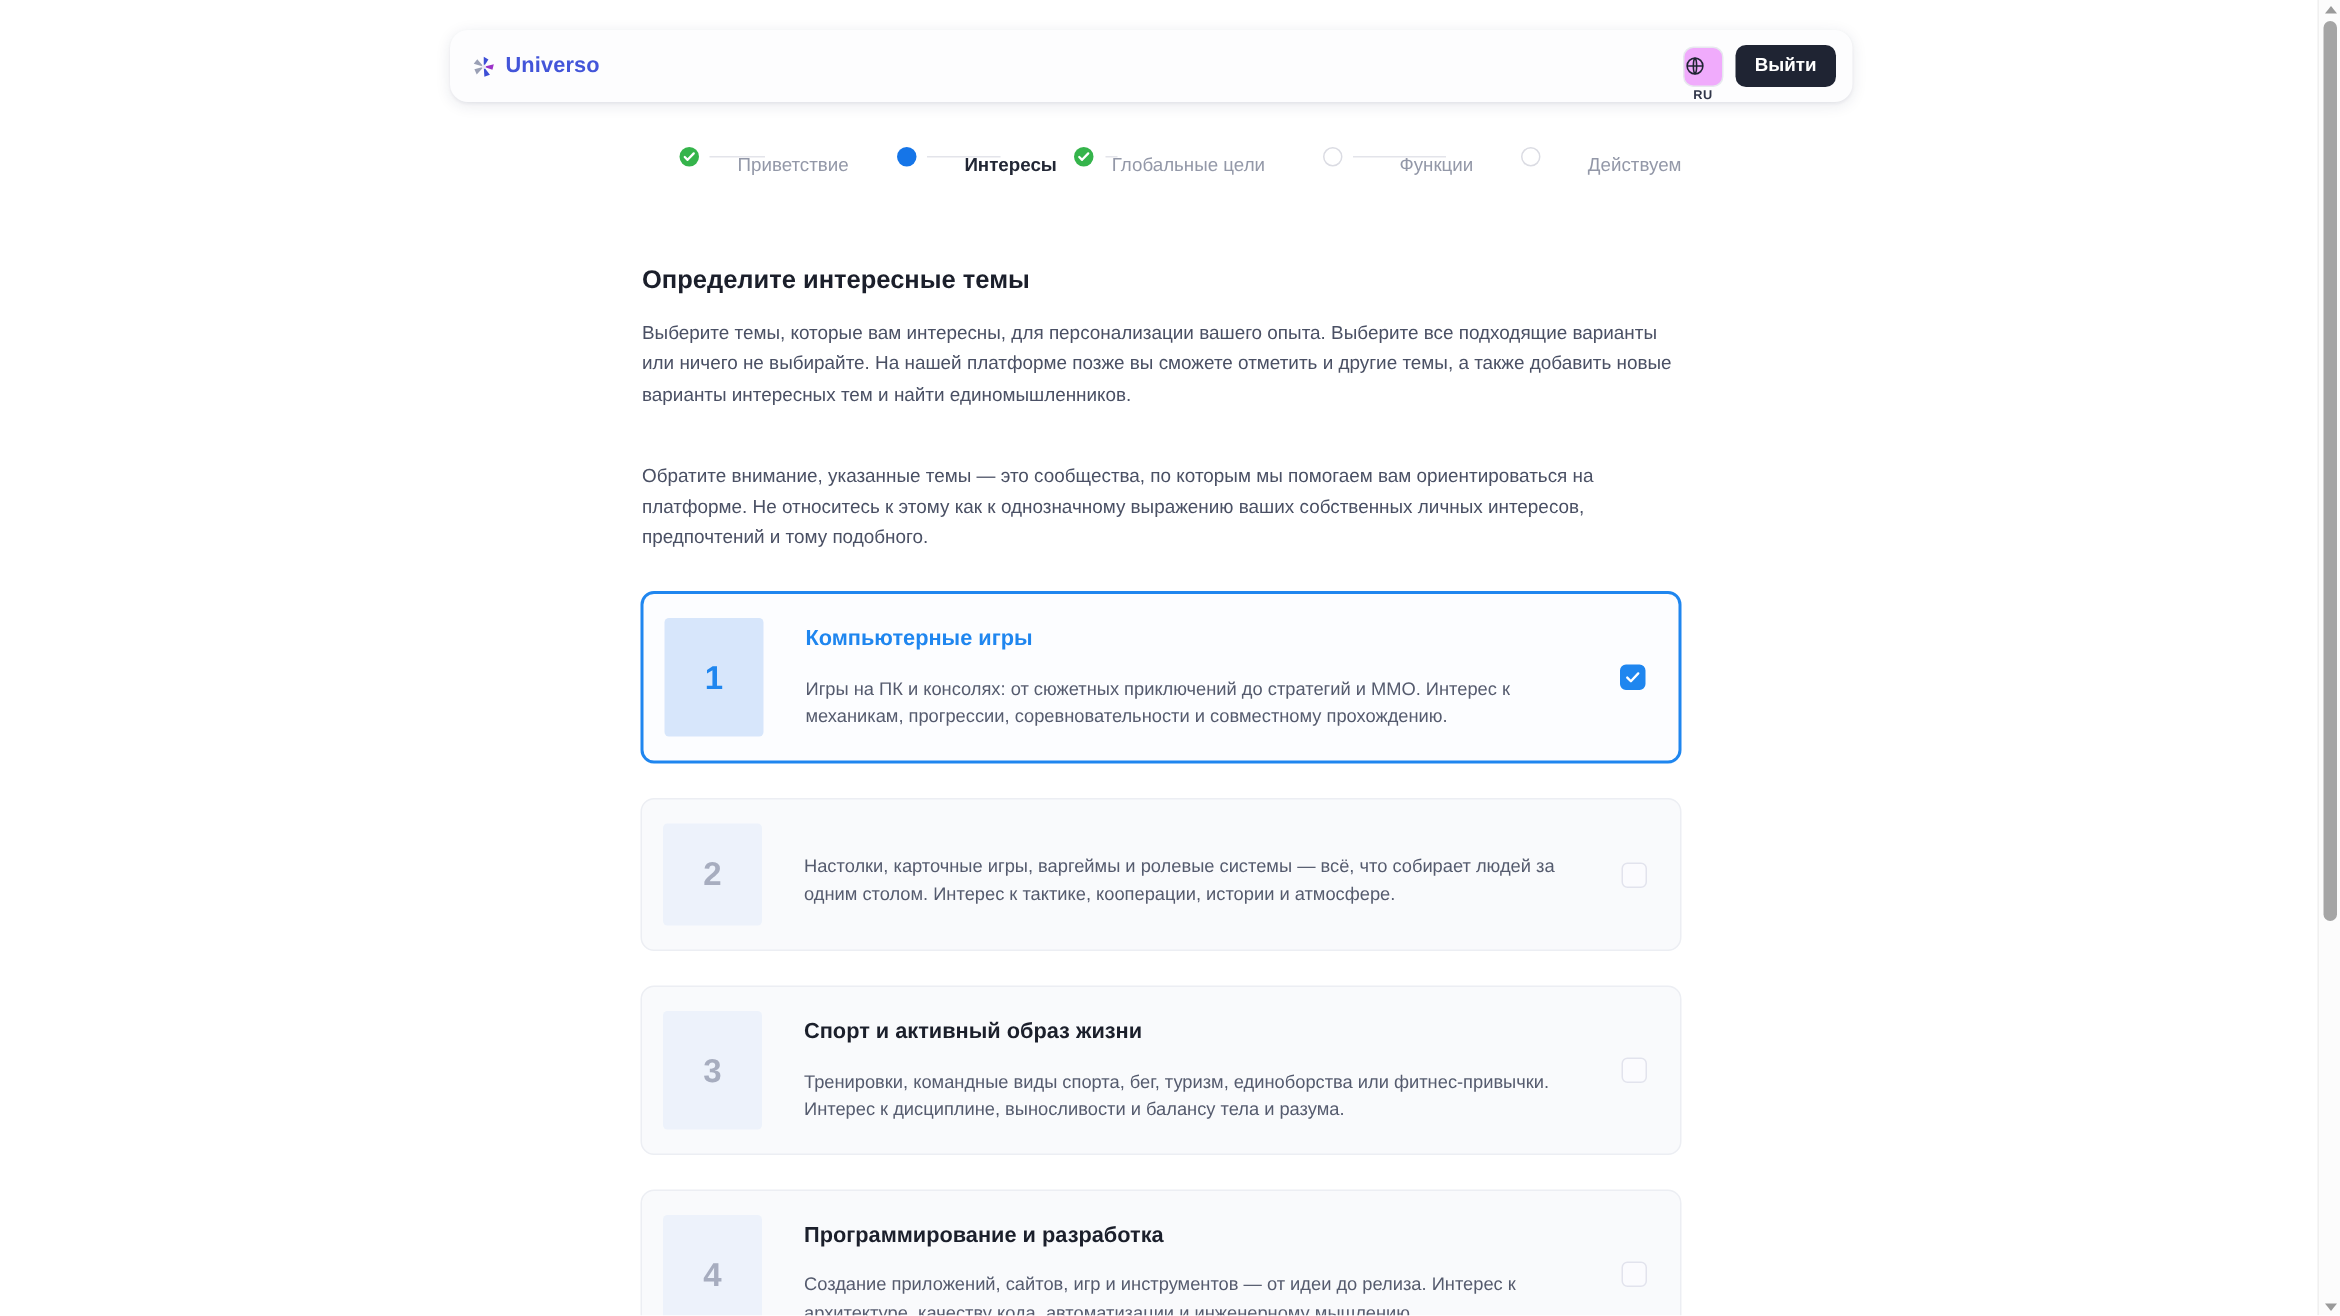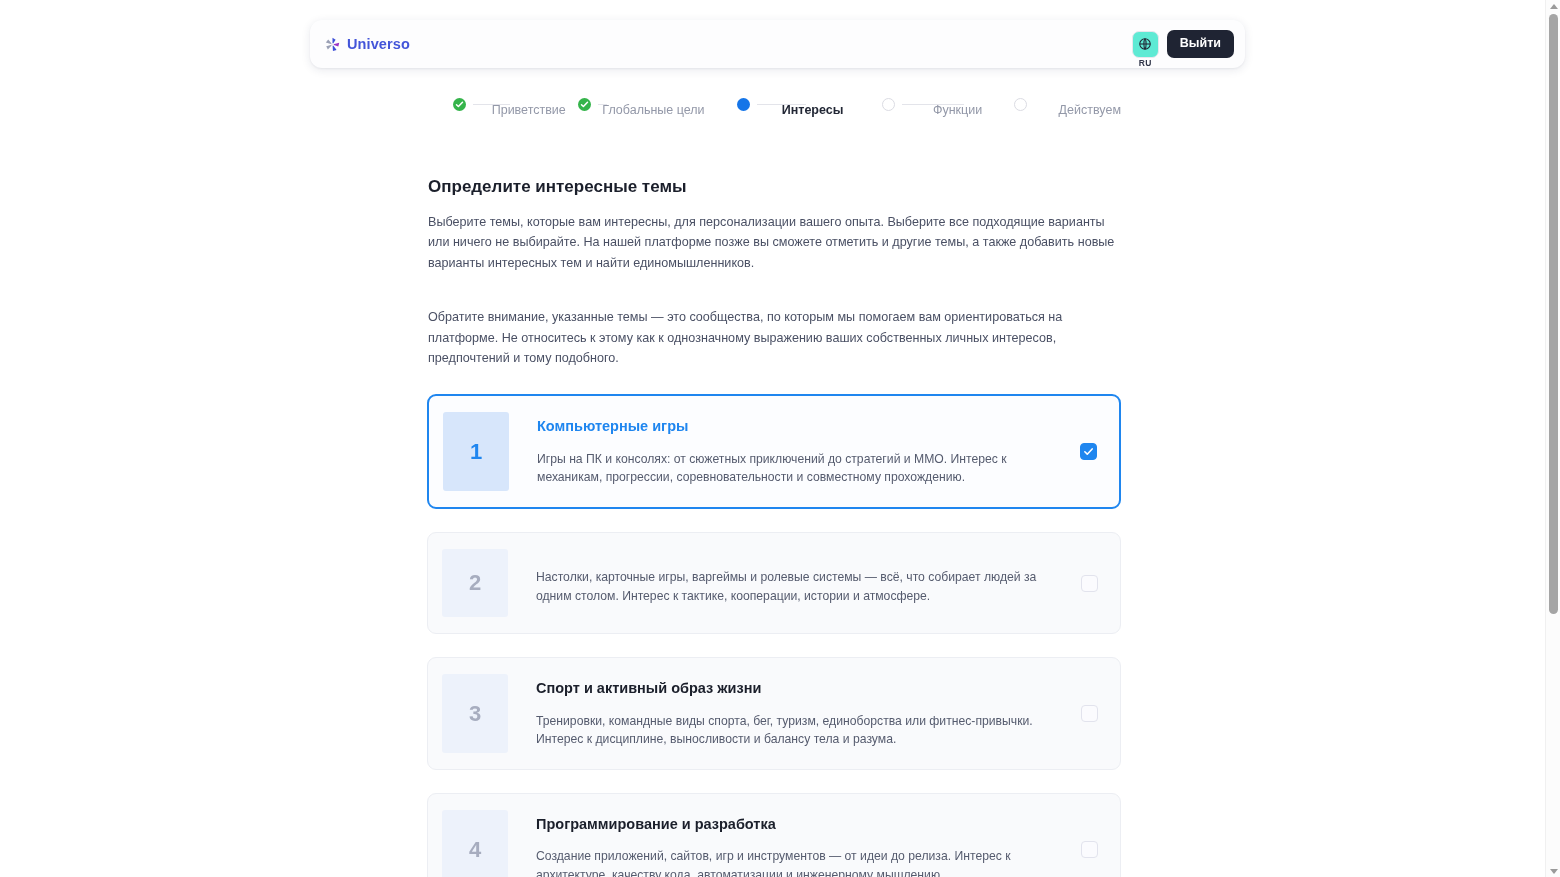--- a/index.html
+++ b/index.html
@@ -17,21 +17,21 @@
     position: relative;
     width: 1560px;
     height: 877px;
     background: #ffffff;
     overflow: hidden;
   }
 
   
   .header-bar {
     position: absolute;
-    left: 310px;
+    left: 300px;
     top: 20px;
     width: 935px;
     height: 48px;
     background: #fdfdfe;
     border-radius: 12px;
     box-shadow: 0 2px 10px rgba(30, 40, 80, 0.10), 0 1px 2px rgba(30,40,80,0.05);
     display: flex;
     align-items: center;
     justify-content: space-between;
     padding: 0 11px 0 14px;
@@ -60,24 +60,23 @@
     display: flex;
     align-items: center;
     gap: 8px;
   }
 
   .lang-switch {
     position: relative;
     width: 27px; height: 27px;
     border: 1px solid #e7e8ee;
     border-radius: 7px;
-    background: #5eead4;
-    display: flex;
-    align-items: center;
-    justify-content: center;
+    background: #f0abfc;
+    display: flex;
+    align-items: center;
     cursor: pointer;
   }
   .lang-switch svg { display: block; }
   .lang-code {
     position: absolute;
     left: 50%;
     transform: translateX(-50%);
     top: 27px;
     font-size: 8.5px;
     font-weight: bold;
@@ -349,37 +348,37 @@
           <div class="step-marker-row">
             <div class="step-line"></div>
             <div class="dot done">
               <svg width="9" height="9" viewBox="0 0 24 24" fill="none" stroke="#ffffff" stroke-width="4" stroke-linecap="round" stroke-linejoin="round">
                 <path d="M4 12.5l5 5L20 6"></path>
               </svg>
             </div>
           </div>
           <div class="step-label">Приветствие</div>
         </div>
+        <div class="step is-active">
+          <div class="step-marker-row">
+            <div class="step-line"></div>
+            <div class="dot active"></div>
+          </div>
+          <div class="step-label">Интересы</div>
+        </div>
         <div class="step">
           <div class="step-marker-row">
             <div class="step-line"></div>
             <div class="dot done">
               <svg width="9" height="9" viewBox="0 0 24 24" fill="none" stroke="#ffffff" stroke-width="4" stroke-linecap="round" stroke-linejoin="round">
                 <path d="M4 12.5l5 5L20 6"></path>
               </svg>
             </div>
           </div>
           <div class="step-label">Глобальные цели</div>
-        </div>
-        <div class="step is-active">
-          <div class="step-marker-row">
-            <div class="step-line"></div>
-            <div class="dot active"></div>
-          </div>
-          <div class="step-label">Интересы</div>
         </div>
         <div class="step">
           <div class="step-marker-row">
             <div class="step-line"></div>
             <div class="dot todo"></div>
           </div>
           <div class="step-label">Функции</div>
         </div>
         <div class="step">
           <div class="step-marker-row">

